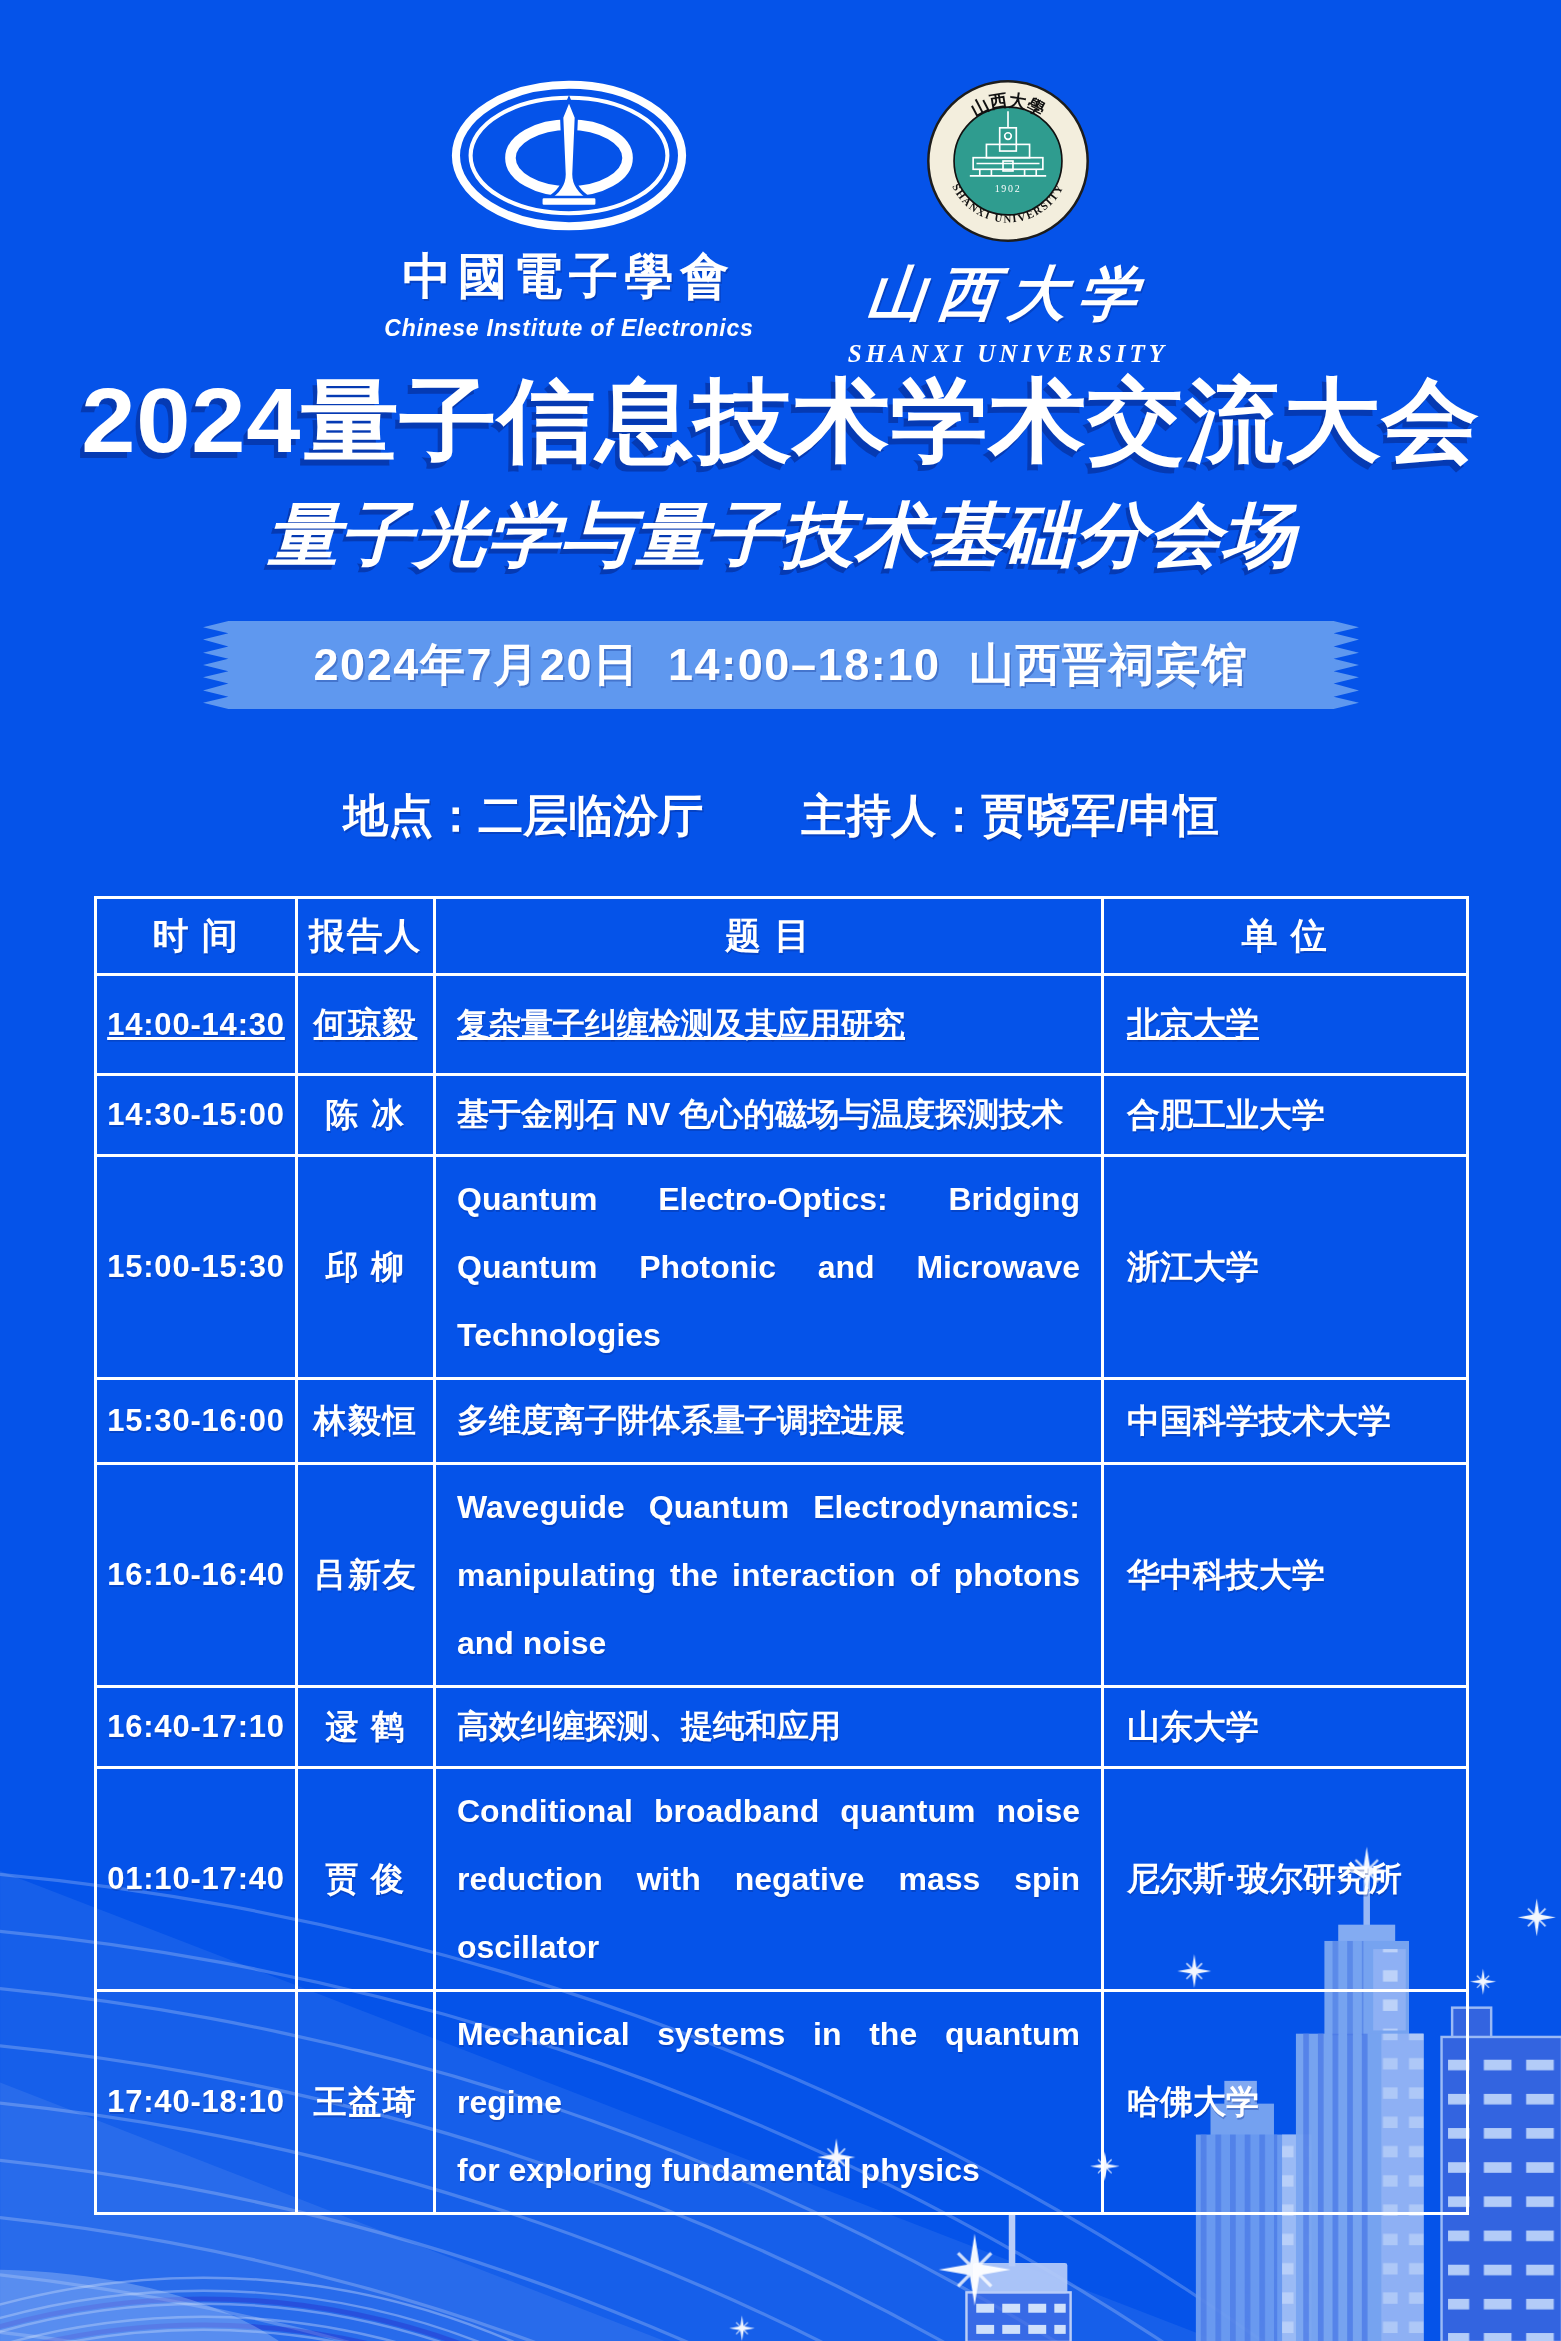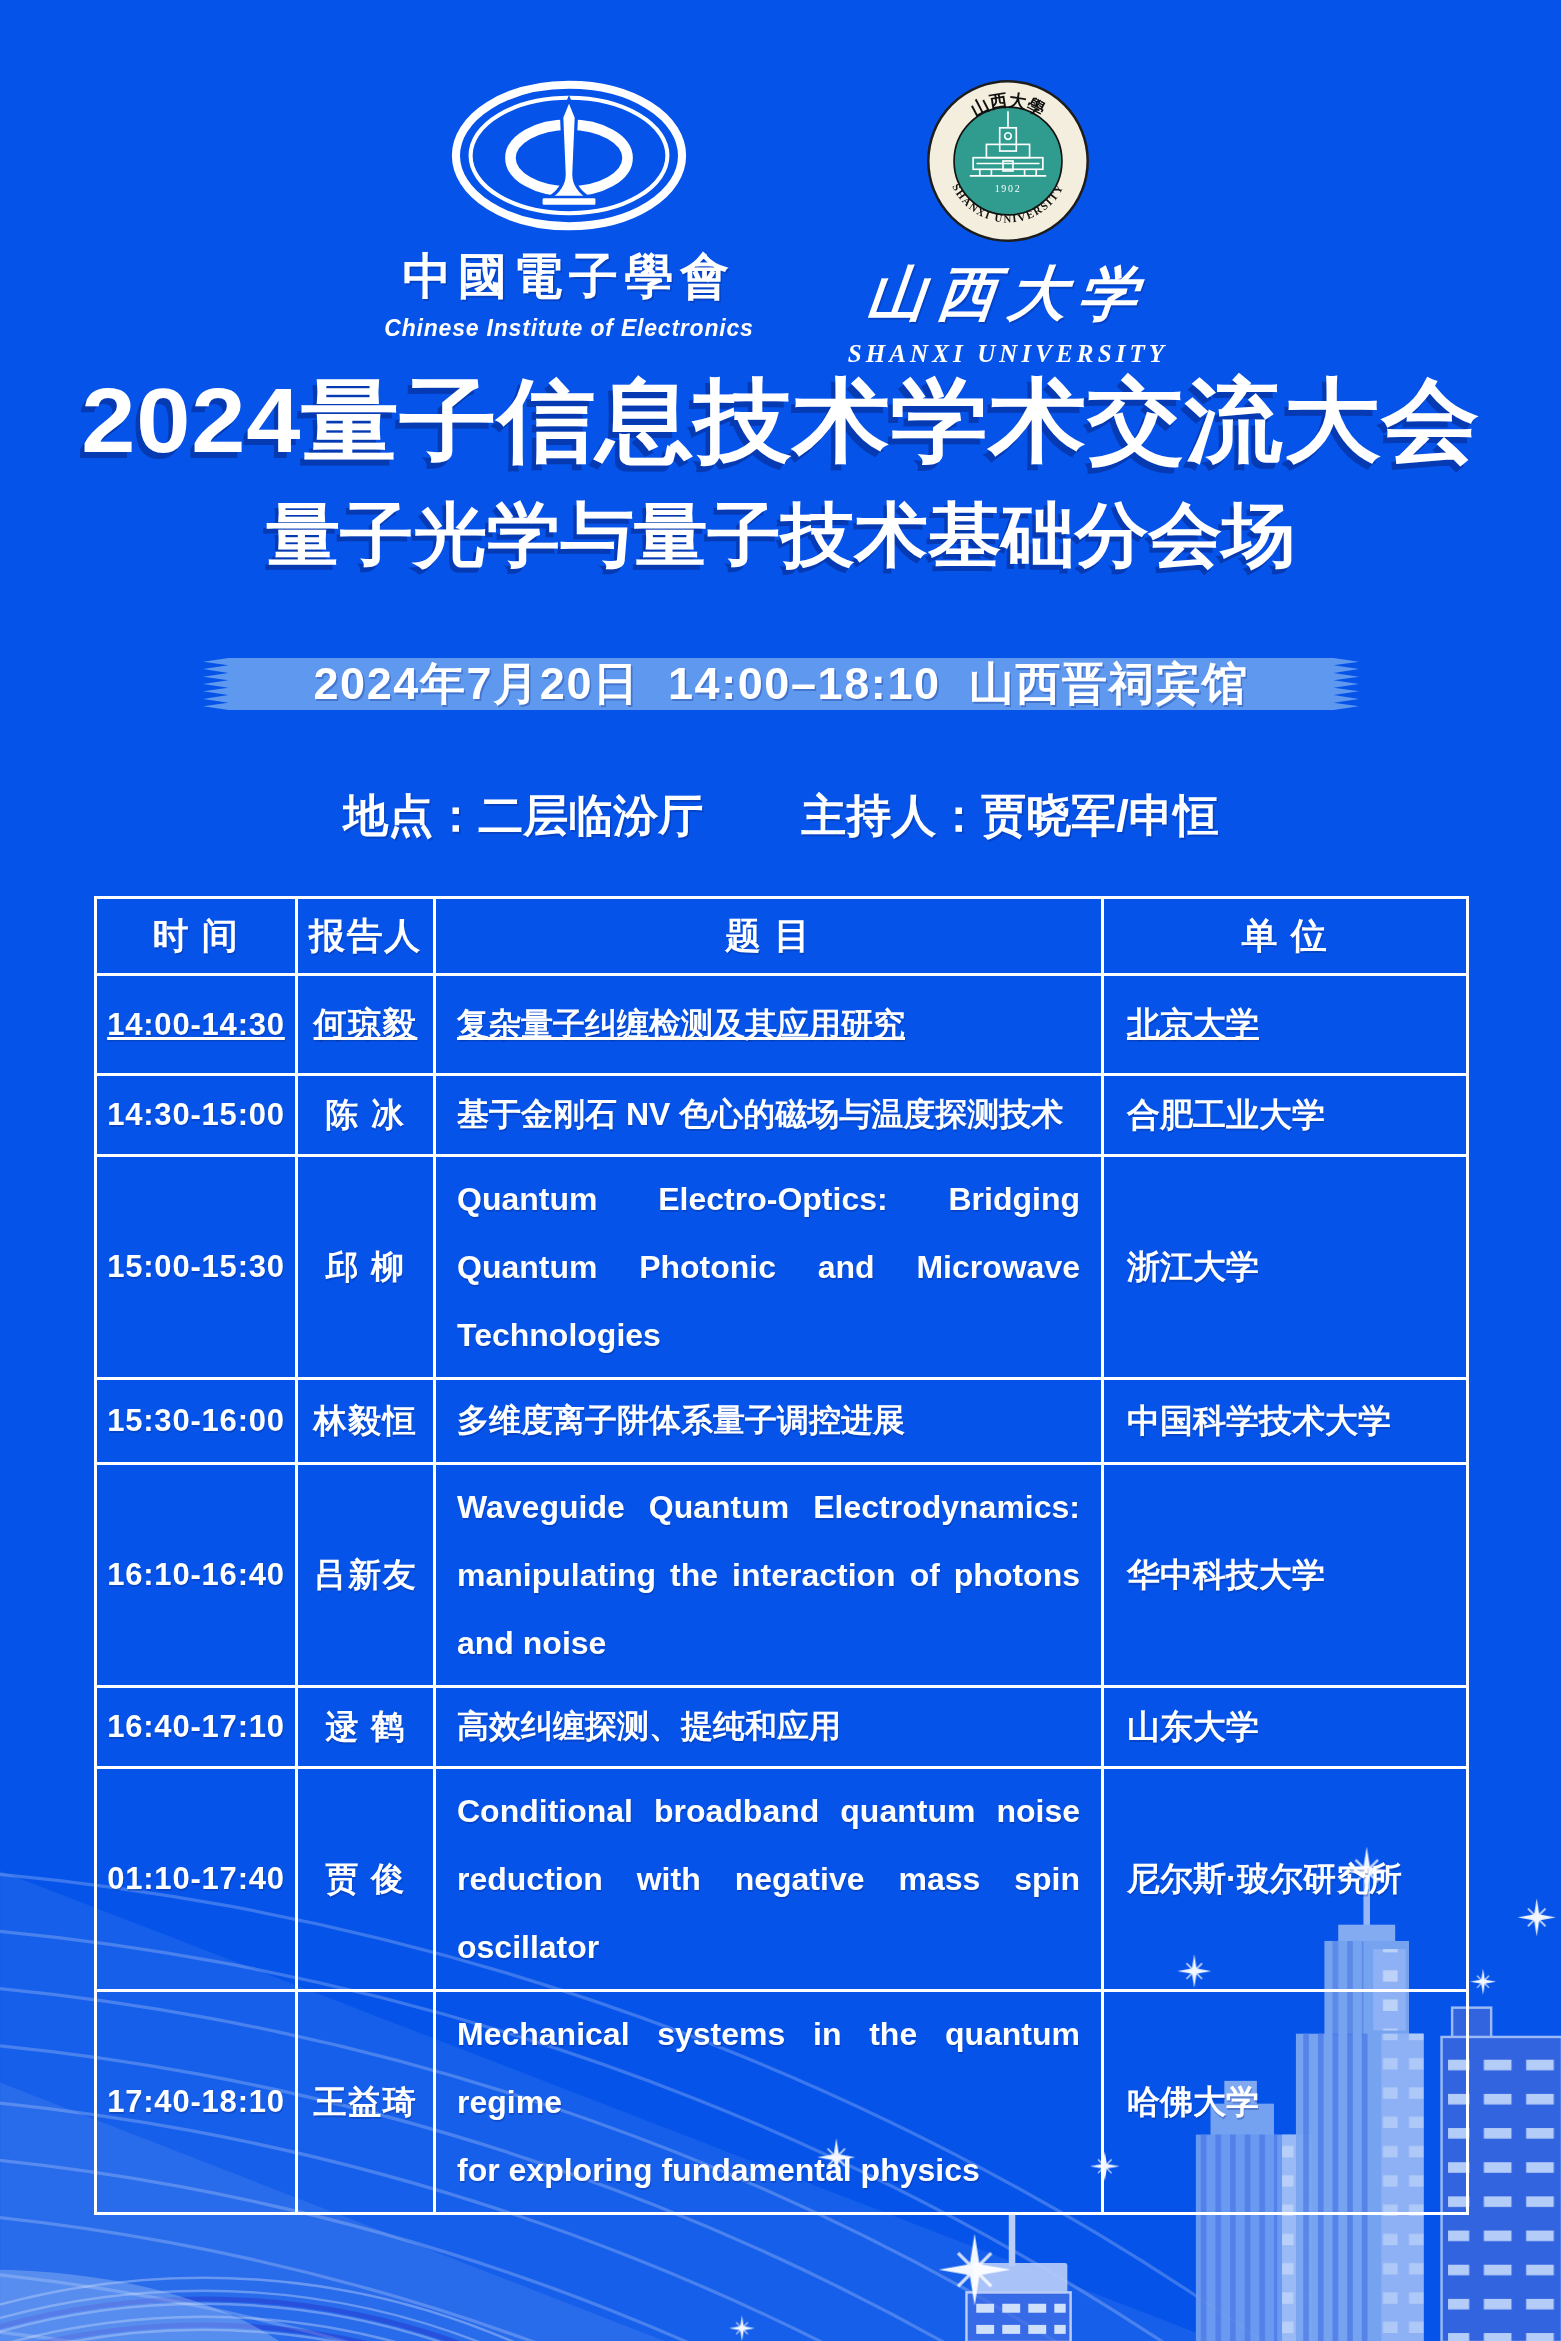--- a/index.html
+++ b/index.html
@@ -30,27 +30,28 @@
   #main-title{
     left:0;top:360px;width:1562px;text-align:center;
     font-size:91px;font-weight:900;letter-spacing:0.8px;white-space:nowrap;
     text-shadow:-4.1px 5.7px 0 rgba(6,34,126,.5);
   }
   #main-title .stretch{display:inline-block;transform:scaleX(1.07);transform-origin:50% 50%;}
   #sub-title{
     left:0;top:489px;width:1562px;text-align:center;
     font-size:70px;font-weight:900;white-space:nowrap;
     text-shadow:-3.3px 4.9px 0 rgba(6,34,126,.5);
+    font-style:italic;
   }
   #sub-title .stretch{display:inline-block;transform:scaleX(1.05);transform-origin:50% 50%;}
 
   
   #date-banner{
-    left:50%;top:658px;transform:translateX(-50%);
-    width:1156px;height:52px;background:#5f98ef;
+    left:50%;top:621px;transform:translateX(-50%);
+    width:1156px;height:88px;background:#5f98ef;
     display:flex;align-items:center;justify-content:center;
     clip-path:polygon(97.8% 0%,100% 7%,97.8% 14%,100% 21%,97.8% 29%,100% 36%,97.8% 43%,100% 50%,97.8% 57%,100% 64%,97.8% 71%,100% 79%,97.8% 86%,100% 93%,97.8% 100%,2.2% 100%,0% 93%,2.2% 86%,0% 79%,2.2% 71%,0% 64%,2.2% 57%,0% 50%,2.2% 43%,0% 36%,2.2% 29%,0% 21%,2.2% 14%,0% 7%,2.2% 0%);
   }
   #date-banner .txt{
     font-size:45px;font-weight:800;letter-spacing:1.6px;white-space:pre;
     text-shadow:1.6px 2.4px 0 rgba(5,35,130,.3);
   }
 
   
   #session-info{

